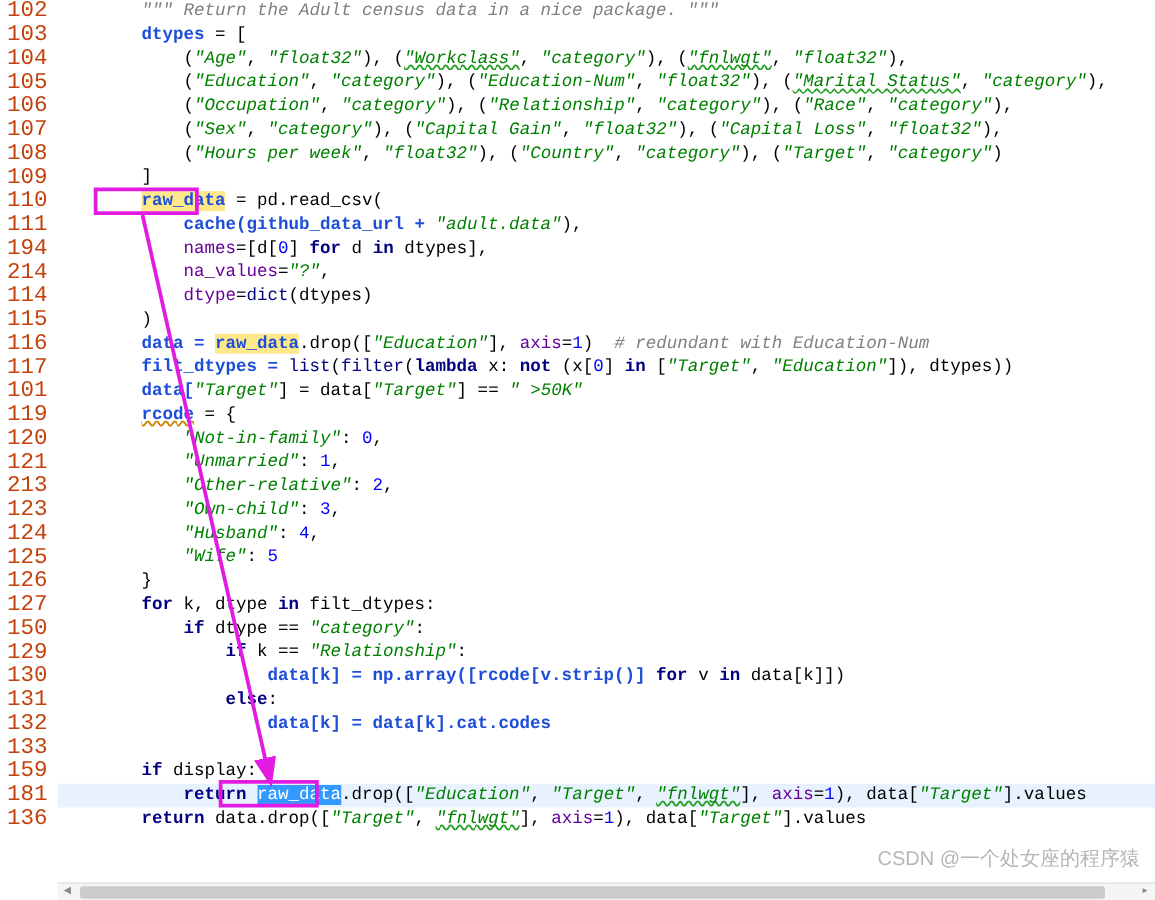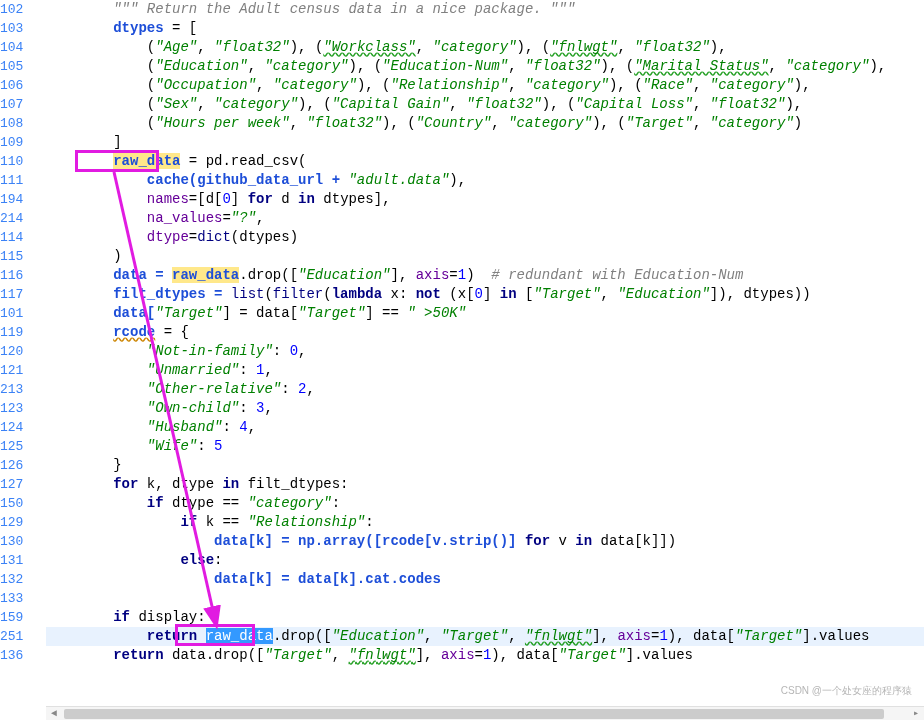--- a/index.html
+++ b/index.html
@@ -12,24 +12,24 @@
   height: 720px;
   position: relative;
 }
 .editor {
   display: flex;
   height: 100%;
 }
 .gutter {
   width: 46px;
   background: #fff;
-  text-align: left;
+  text-align: right;
   padding-right: 8px;
-  color: #3b82f6;
-  font-size: 13px;
+  color: #c2410c;
+  font-size: 18px;
   user-select: none;
   flex-shrink: 0;
 }
 .gutter div { height: 19px; line-height: 19px; }
 .code {
   flex: 1;
   white-space: pre;
   position: relative;
   overflow: hidden;
 }
@@ -58,21 +58,21 @@
   top: 0; left: 0;
   pointer-events: none;
   z-index: 6;
 }
 .watermark {
   position: absolute;
   right: 12px;
   bottom: 22px;
   color: rgba(120,120,120,0.55);
   font-family: sans-serif;
-  font-size: 10px;
+  font-size: 16px;
   pointer-events: none;
   z-index: 10;
   margin-top: 32px;
 }
 .hscroll {
   position: absolute;
   left: 46px;
   right: 0;
   bottom: 0;
   height: 14px;
@@ -132,21 +132,21 @@
       <div>125</div>
       <div>126</div>
       <div>127</div>
       <div>150</div>
       <div>129</div>
       <div>130</div>
       <div>131</div>
       <div>132</div>
       <div>133</div>
       <div>159</div>
-      <div>251</div>
+      <div>181</div>
       <div>136</div>
     </div>
   <div class="code" id="code"><div class="line">        <span class="tok-comment">""" Return the Adult census data in a nice package. """</span></div><div class="line">        <span class="tok-id">dtypes </span><span class="tok-op">= [</span></div><div class="line">            <span class="tok-op">(</span><span class="tok-string">"Age"</span><span class="tok-op">, </span><span class="tok-string">"float32"</span><span class="tok-op">), (</span><span class="tok-string wavy-green">"Workclass"</span><span class="tok-op">, </span><span class="tok-string">"category"</span><span class="tok-op">), (</span><span class="tok-string wavy-green">"fnlwgt"</span><span class="tok-op">, </span><span class="tok-string">"float32"</span><span class="tok-op">),</span></div><div class="line">            <span class="tok-op">(</span><span class="tok-string">"Education"</span><span class="tok-op">, </span><span class="tok-string">"category"</span><span class="tok-op">), (</span><span class="tok-string">"Education-Num"</span><span class="tok-op">, </span><span class="tok-string">"float32"</span><span class="tok-op">), (</span><span class="tok-string wavy-green">"Marital Status"</span><span class="tok-op">, </span><span class="tok-string">"category"</span><span class="tok-op">),</span></div><div class="line">            <span class="tok-op">(</span><span class="tok-string">"Occupation"</span><span class="tok-op">, </span><span class="tok-string">"category"</span><span class="tok-op">), (</span><span class="tok-string">"Relationship"</span><span class="tok-op">, </span><span class="tok-string">"category"</span><span class="tok-op">), (</span><span class="tok-string">"Race"</span><span class="tok-op">, </span><span class="tok-string">"category"</span><span class="tok-op">),</span></div><div class="line">            <span class="tok-op">(</span><span class="tok-string">"Sex"</span><span class="tok-op">, </span><span class="tok-string">"category"</span><span class="tok-op">), (</span><span class="tok-string">"Capital Gain"</span><span class="tok-op">, </span><span class="tok-string">"float32"</span><span class="tok-op">), (</span><span class="tok-string">"Capital Loss"</span><span class="tok-op">, </span><span class="tok-string">"float32"</span><span class="tok-op">),</span></div><div class="line">            <span class="tok-op">(</span><span class="tok-string">"Hours per week"</span><span class="tok-op">, </span><span class="tok-string">"float32"</span><span class="tok-op">), (</span><span class="tok-string">"Country"</span><span class="tok-op">, </span><span class="tok-string">"category"</span><span class="tok-op">), (</span><span class="tok-string">"Target"</span><span class="tok-op">, </span><span class="tok-string">"category"</span><span class="tok-op">)</span></div><div class="line">        <span class="tok-op">]</span></div><div class="line">        <span class="tok-id hl-yellow">raw_data</span><span class="tok-op"> = pd.read_csv(</span></div><div class="line">            <span class="tok-id">cache(github_data_url + </span><span class="tok-string">"adult.data"</span><span class="tok-op">),</span></div><div class="line">            <span class="tok-param">names</span><span class="tok-op">=[d[</span><span class="tok-number">0</span><span class="tok-op">] </span><span class="tok-keyword">for</span><span class="tok-op"> d </span><span class="tok-keyword">in</span><span class="tok-op"> dtypes],</span></div><div class="line">            <span class="tok-param">na_values</span><span class="tok-op">=</span><span class="tok-string">"?"</span><span class="tok-op">,</span></div><div class="line">            <span class="tok-param">dtype</span><span class="tok-op">=</span><span class="tok-builtin">dict</span><span class="tok-op">(dtypes)</span></div><div class="line">        <span class="tok-op">)</span></div><div class="line">        <span class="tok-id">data = </span><span class="tok-id hl-yellow">raw_data</span><span class="tok-op">.drop([</span><span class="tok-string">"Education"</span><span class="tok-op">], </span><span class="tok-param">axis</span><span class="tok-op">=</span><span class="tok-number">1</span><span class="tok-op">)  </span><span class="tok-comment"># redundant with Education-Num</span></div><div class="line">        <span class="tok-id">filt_dtypes = </span><span class="tok-builtin">list</span><span class="tok-op">(</span><span class="tok-builtin">filter</span><span class="tok-op">(</span><span class="tok-keyword">lambda</span><span class="tok-op"> x: </span><span class="tok-keyword">not</span><span class="tok-op"> (x[</span><span class="tok-number">0</span><span class="tok-op">] </span><span class="tok-keyword">in</span><span class="tok-op"> [</span><span class="tok-string">"Target"</span><span class="tok-op">, </span><span class="tok-string">"Education"</span><span class="tok-op">]), dtypes))</span></div><div class="line">        <span class="tok-id">data[</span><span class="tok-string">"Target"</span><span class="tok-op">] = data[</span><span class="tok-string">"Target"</span><span class="tok-op">] == </span><span class="tok-string">" &gt;50K"</span></div><div class="line">        <span class="tok-id wavy-orange">rcode</span><span class="tok-op"> = {</span></div><div class="line">            <span class="tok-string">"Not-in-family"</span><span class="tok-op">: </span><span class="tok-number">0</span><span class="tok-op">,</span></div><div class="line">            <span class="tok-string">"Unmarried"</span><span class="tok-op">: </span><span class="tok-number">1</span><span class="tok-op">,</span></div><div class="line">            <span class="tok-string">"Other-relative"</span><span class="tok-op">: </span><span class="tok-number">2</span><span class="tok-op">,</span></div><div class="line">            <span class="tok-string">"Own-child"</span><span class="tok-op">: </span><span class="tok-number">3</span><span class="tok-op">,</span></div><div class="line">            <span class="tok-string">"Husband"</span><span class="tok-op">: </span><span class="tok-number">4</span><span class="tok-op">,</span></div><div class="line">            <span class="tok-string">"Wife"</span><span class="tok-op">: </span><span class="tok-number">5</span></div><div class="line">        <span class="tok-op">}</span></div><div class="line">        <span class="tok-keyword">for</span><span class="tok-op"> k, dtype </span><span class="tok-keyword">in</span><span class="tok-op"> filt_dtypes:</span></div><div class="line">            <span class="tok-keyword">if</span><span class="tok-op"> dtype == </span><span class="tok-string">"category"</span><span class="tok-op">:</span></div><div class="line">                <span class="tok-keyword">if</span><span class="tok-op"> k == </span><span class="tok-string">"Relationship"</span><span class="tok-op">:</span></div><div class="line">                    <span class="tok-id">data[k] = np.array([rcode[v.strip()] </span><span class="tok-keyword">for</span><span class="tok-op"> v </span><span class="tok-keyword">in</span><span class="tok-op"> data[k]])</span></div><div class="line">                <span class="tok-keyword">else</span><span class="tok-op">:</span></div><div class="line">                    <span class="tok-id">data[k] = data[k].cat.codes</span></div><div class="line"></div><div class="line">        <span class="tok-keyword">if</span><span class="tok-op"> display:</span></div><div class="line current">            <span class="tok-keyword">return</span><span class="tok-op"> </span><span class="hl-select">raw_data</span><span class="tok-op">.drop([</span><span class="tok-string">"Education"</span><span class="tok-op">, </span><span class="tok-string">"Target"</span><span class="tok-op">, </span><span class="tok-string wavy-green">"fnlwgt"</span><span class="tok-op">], </span><span class="tok-param">axis</span><span class="tok-op">=</span><span class="tok-number">1</span><span class="tok-op">), data[</span><span class="tok-string">"Target"</span><span class="tok-op">].values</span></div><div class="line">        <span class="tok-keyword">return</span><span class="tok-op"> data.drop([</span><span class="tok-string">"Target"</span><span class="tok-op">, </span><span class="tok-string wavy-green">"fnlwgt"</span><span class="tok-op">], </span><span class="tok-param">axis</span><span class="tok-op">=</span><span class="tok-number">1</span><span class="tok-op">), data[</span><span class="tok-string">"Target"</span><span class="tok-op">].values</span></div></div>
 </div>
 
 <div class="box-magenta" id="box1" style="top: 150px; left: 75px; width: 84px; height: 22px;"></div>
 <div class="box-magenta" id="box2" style="top: 624px; left: 175px; width: 80px; height: 22px;"></div>
 <svg class="arrow-svg" width="924" height="720">
   <defs>
     <marker id="ah" markerWidth="10" markerHeight="10" refX="6" refY="3" orient="auto">

